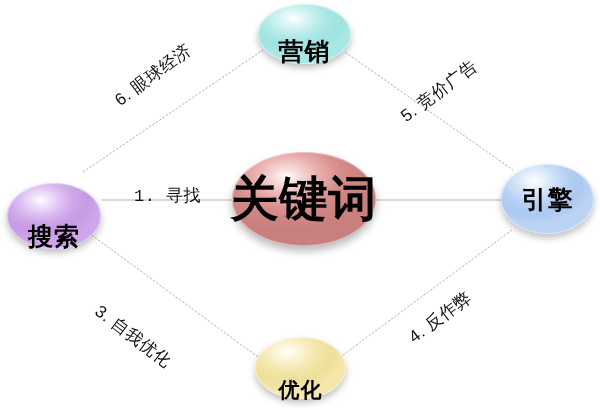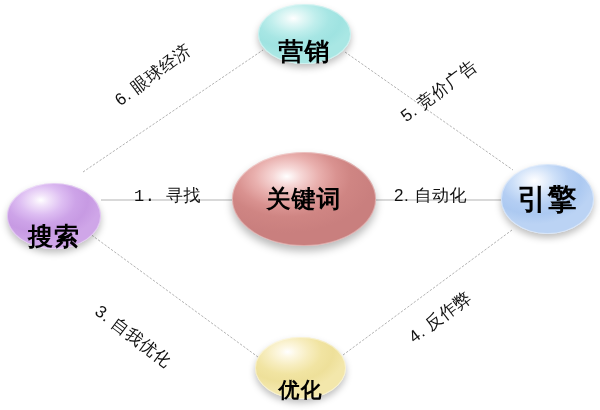--- a/index.html
+++ b/index.html
@@ -61,21 +61,21 @@
         #f6d7d6 16%,
         #e9b0ae 36%,
         #d99290 56%,
         #cf8583 72%,
         #c97f7e 100%);
     box-shadow:
       0 5px 9px rgba(0,0,0,0.28),
       inset 0 0 0 1px rgba(255,255,255,0.35);
   }
   #node-center .node-label {
-    font-size: 24px;
+    font-size: 48px;
   }
 
   
   #node-top {
     left: 258px;
     top: 4px;
     width: 93px;
     height: 60px;
     background:
       radial-gradient(ellipse 64% 62% at 38% 24%,
@@ -129,21 +129,21 @@
         #eef4fd 13%,
         #ccdff8 36%,
         #b4cef3 58%,
         #acc9f1 78%,
         #bbd3f4 100%);
     box-shadow:
       0 4px 7px rgba(0,0,0,0.25),
       inset 0 0 0 1px rgba(255,255,255,0.4);
   }
   #node-right .node-label {
-    font-size: 29px;
+    font-size: 25px;
   }
 
   
   #node-bottom {
     left: 255px;
     top: 337px;
     width: 91px;
     height: 62px;
     background:
       radial-gradient(ellipse 64% 62% at 36% 24%,
@@ -232,19 +232,18 @@
 
   <div class="node" id="node-right">
     <span class="node-label">引擎</span>
   </div>
 
   <div class="node" id="node-bottom">
     <span class="node-label">优化</span>
   </div>
 
   <div class="edge-label" id="edge-label-1">1. 寻找</div>
-  <div class="edge-label" id="edge-label-2">2. 自动化</div>
   <div class="edge-label" id="edge-label-3">3. 自我优化</div>
   <div class="edge-label" id="edge-label-4">4. 反作弊</div>
   <div class="edge-label" id="edge-label-5">5. 竞价广告</div>
   <div class="edge-label" id="edge-label-6">6. 眼球经济</div>
 
 </div>
 
 </body></html>

